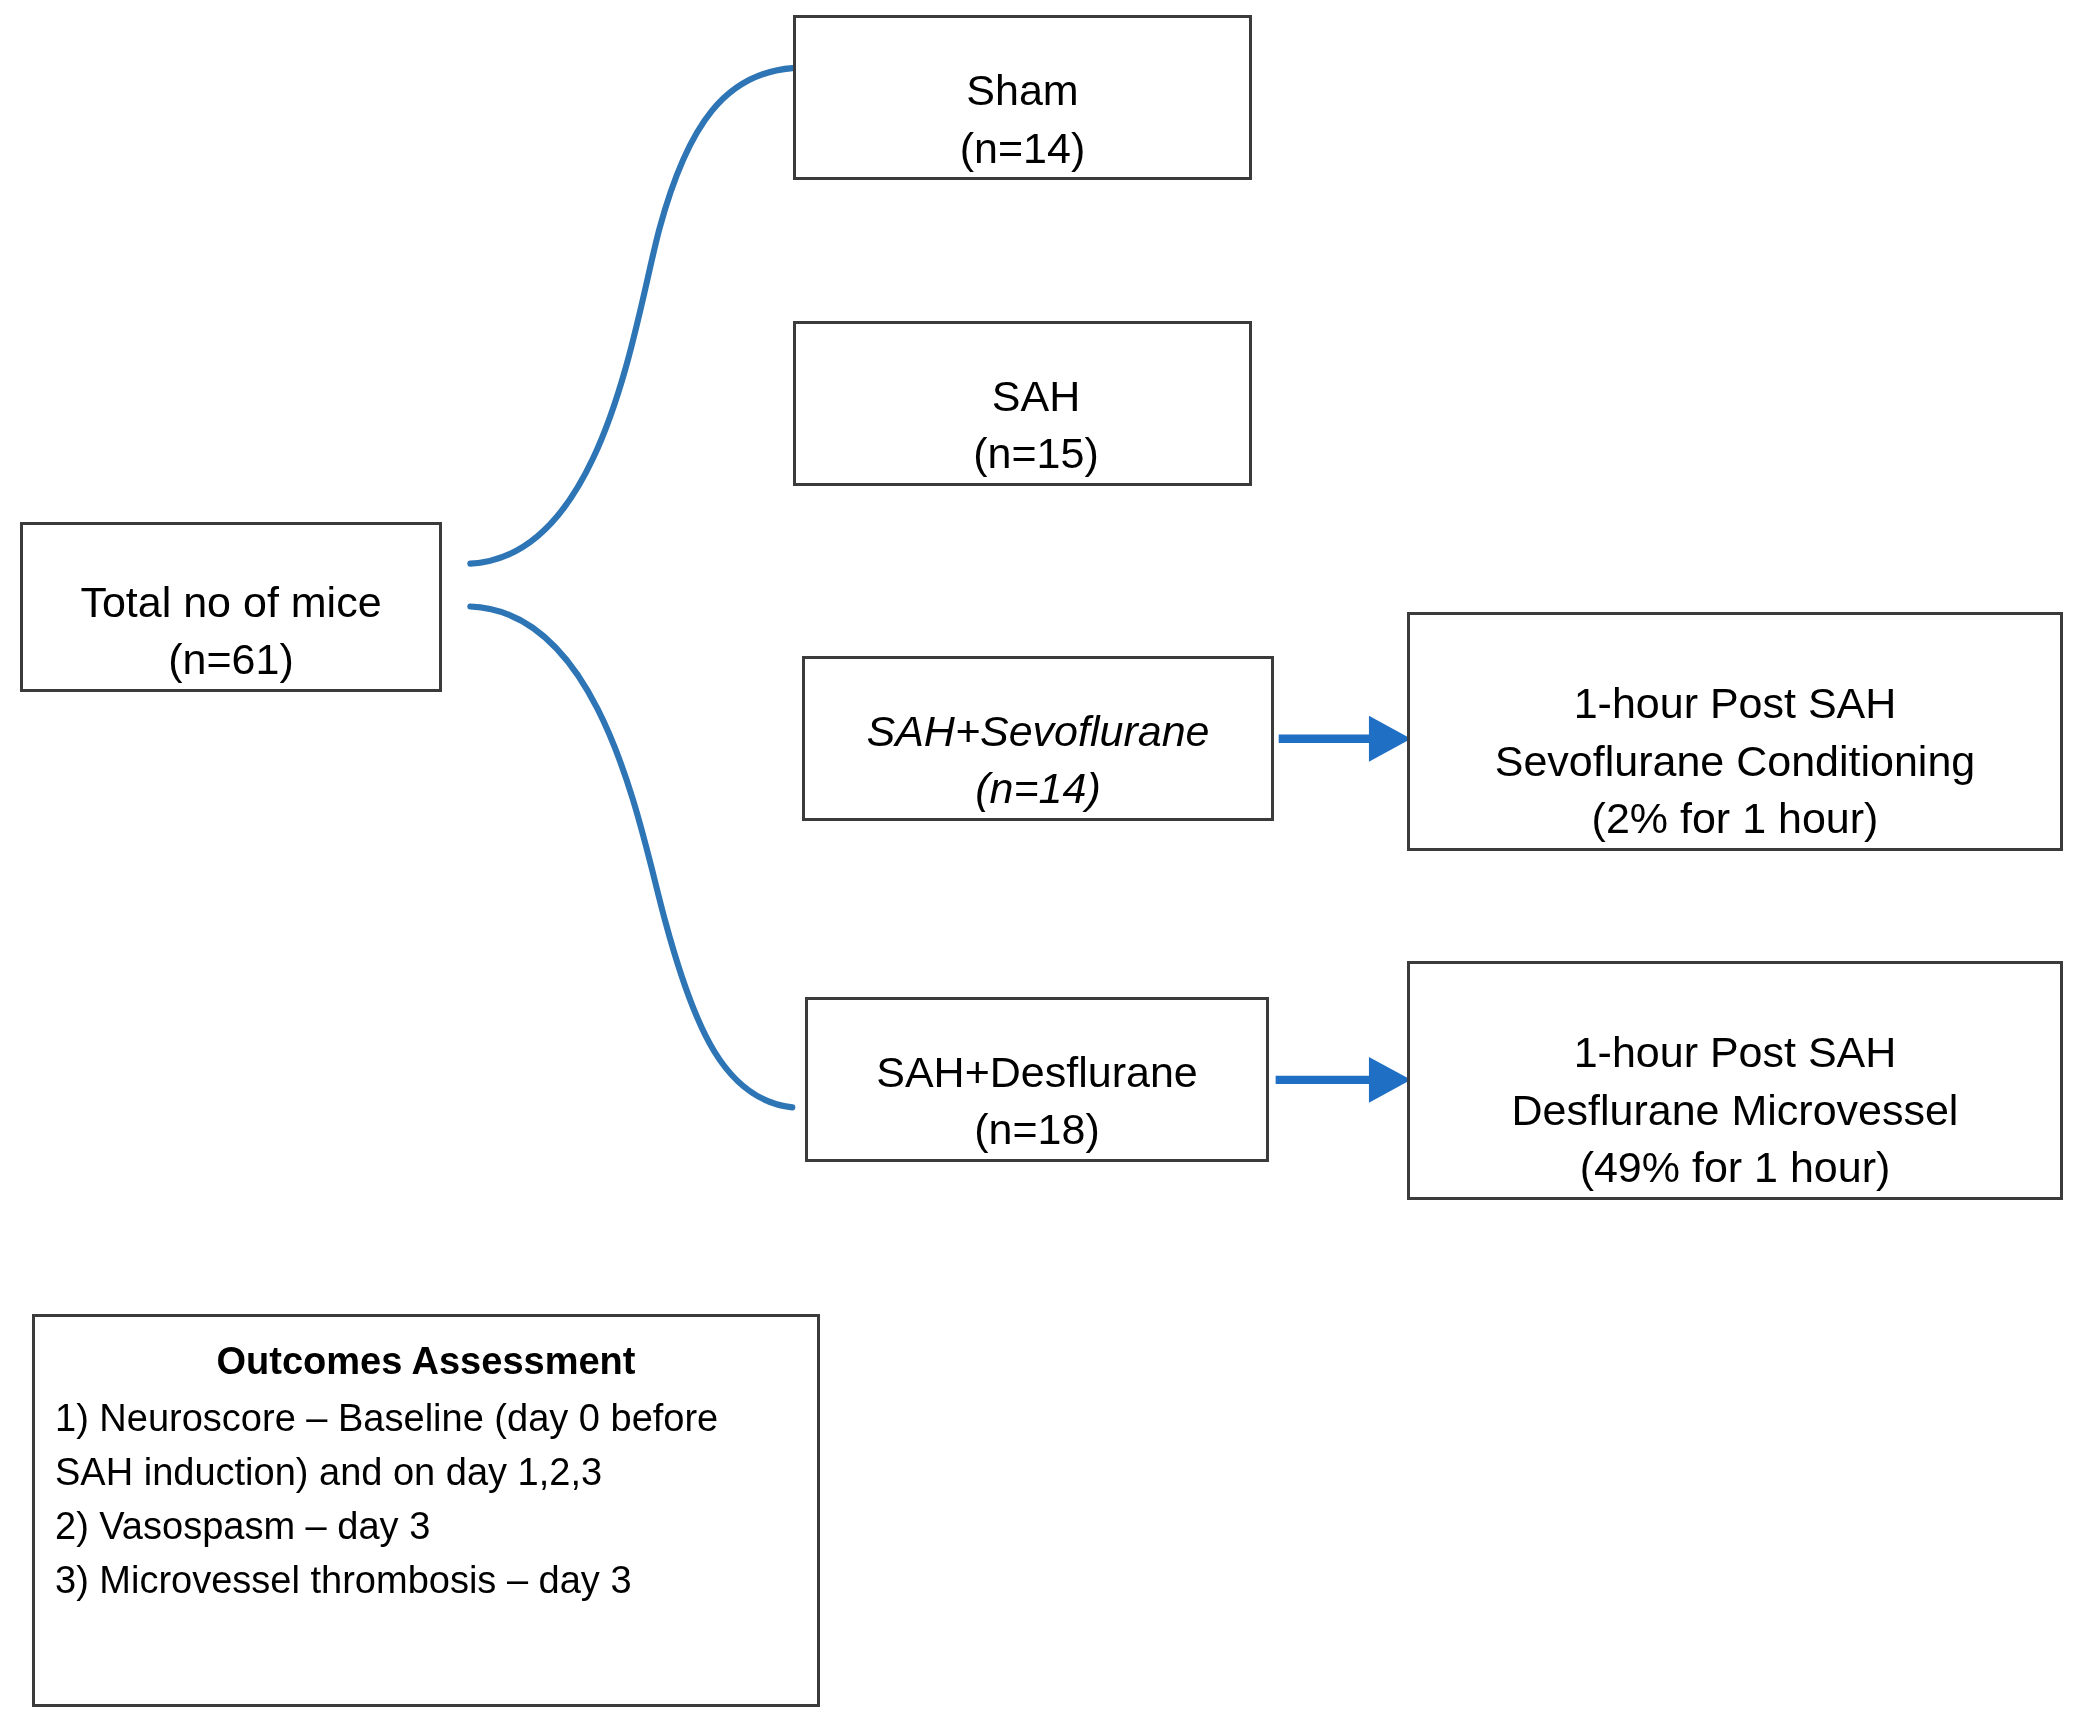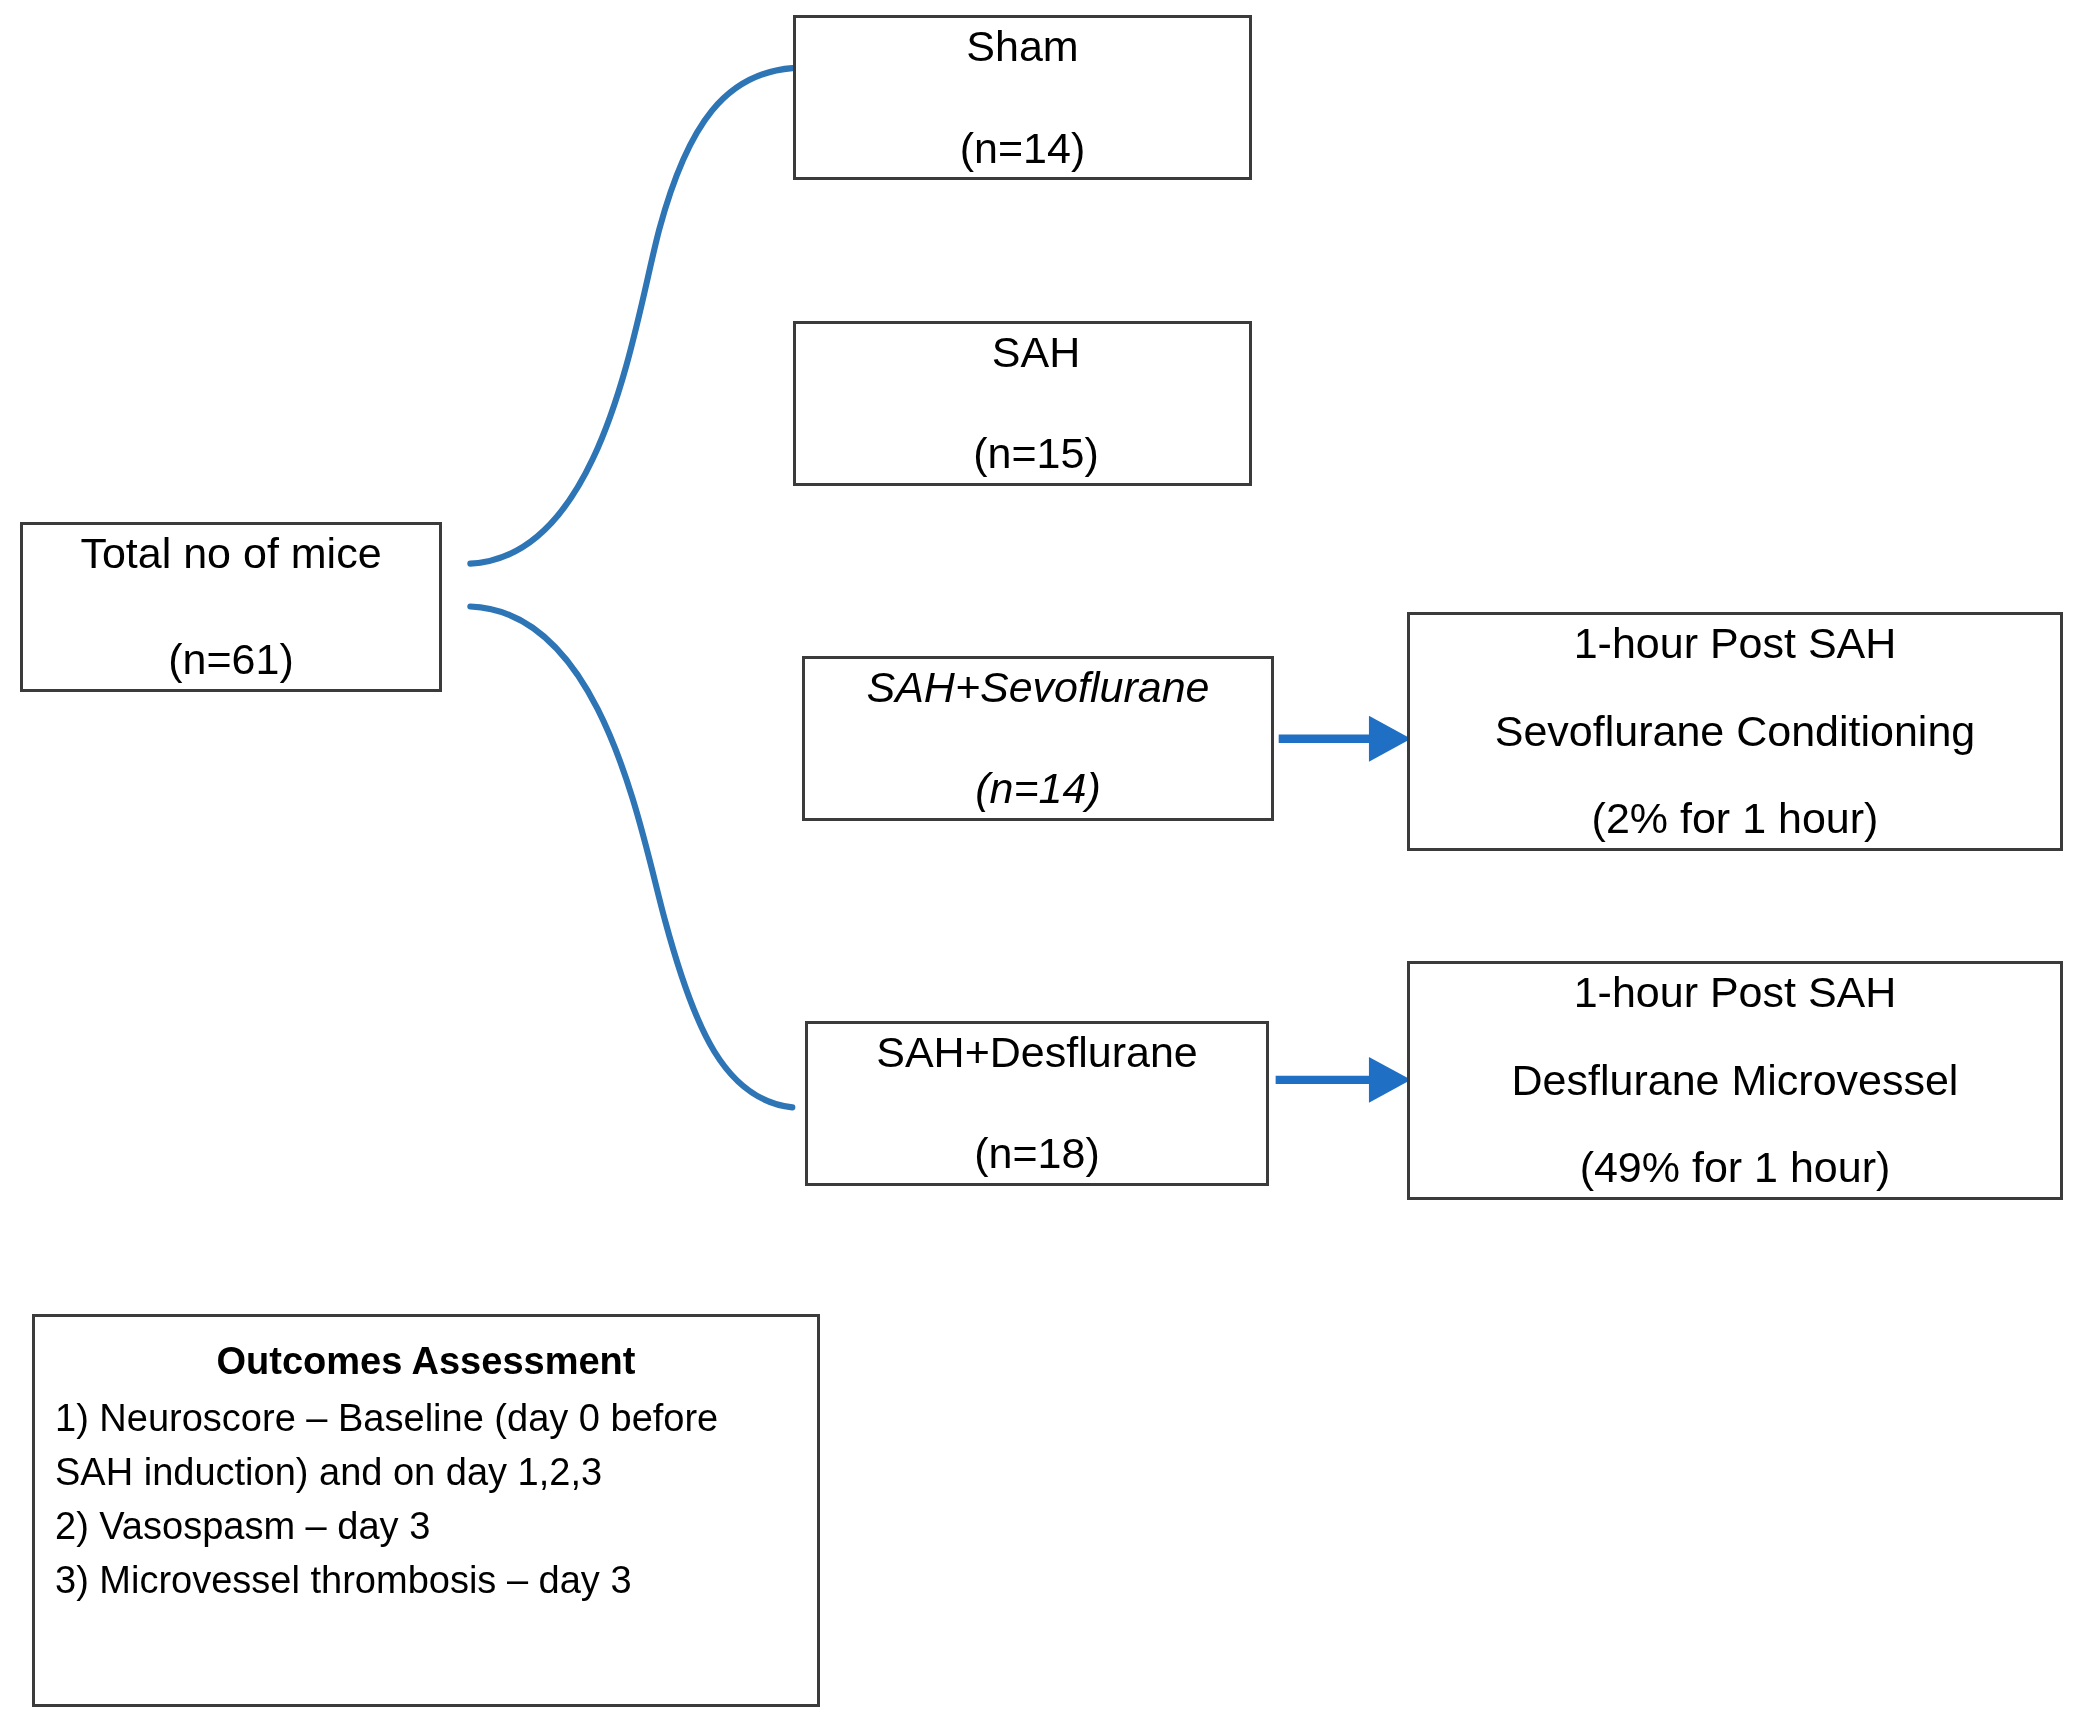--- a/index.html
+++ b/index.html
@@ -16,35 +16,35 @@
     font-family: "Liberation Sans", sans-serif;
   }
   .node {
     position: absolute;
     box-sizing: border-box;
     background: #ffffff;
     border: 3.8px solid #3b3b3b;
     display: flex;
     flex-direction: column;
     align-items: center;
-    justify-content: space-between;
+    justify-content: flex-end;
     color: #000000;
     line-height: 1.34;
     text-align: center;
   }
   .node .ln {
     display: block;
     white-space: pre;
   }
   
   #node-total      { left: 20px;   top: 522px;  width: 422px;  height: 170px; font-size: 43px; }
   #node-sham       { left: 793px; top: 15.3px;   width: 459px;  height: 165px; font-size: 43px; }
   #node-sah        { left: 793px; top: 321px;  width: 459px;  height: 165px; font-size: 43px; padding-left: 27px; }
   #node-sevo       { left: 802px; top: 656px;  width: 472px;  height: 165px; font-size: 43px; font-style: italic; }
-  #node-desf       { left: 805px; top: 997px; width: 464px;  height: 165px; font-size: 43px; margin-top: 24px; }
+  #node-desf       { left: 805px; top: 997px; width: 464px;  height: 165px; font-size: 43px; }
   #node-sevo-cond  { left: 1407px; top: 612px;  width: 656px;  height: 239px; font-size: 43px; }
   #node-desf-cond  { left: 1407px; top: 961px; width: 656px;  height: 239px; font-size: 43px; }
 
   #node-outcomes {
     left: 32px; top: 1314px; width: 788px; height: 393px;
     border-width: 3.8px;
     display: block;
     padding: 18.4px 20px 0 20px;
     font-size: 38px;
     line-height: 1.42;

